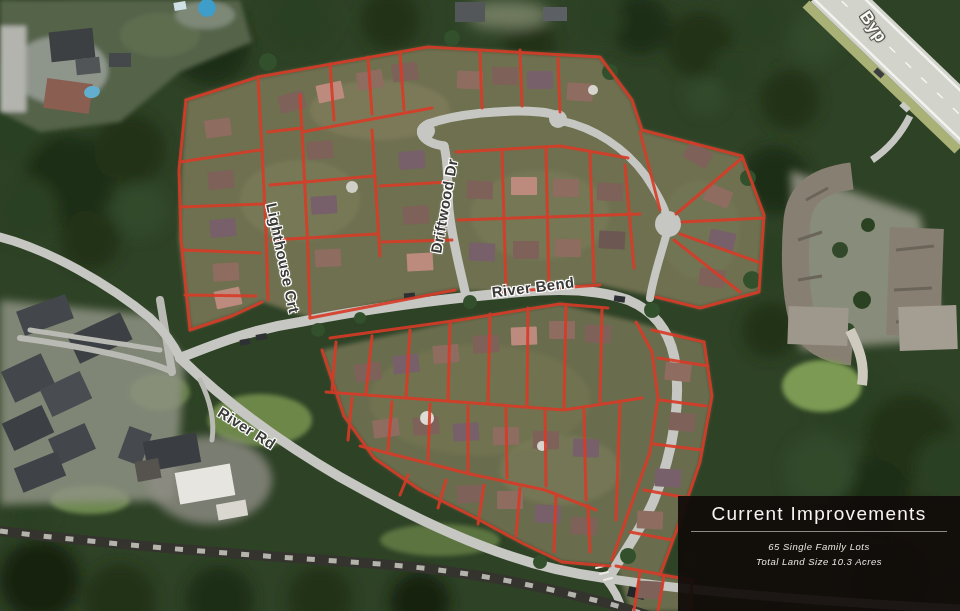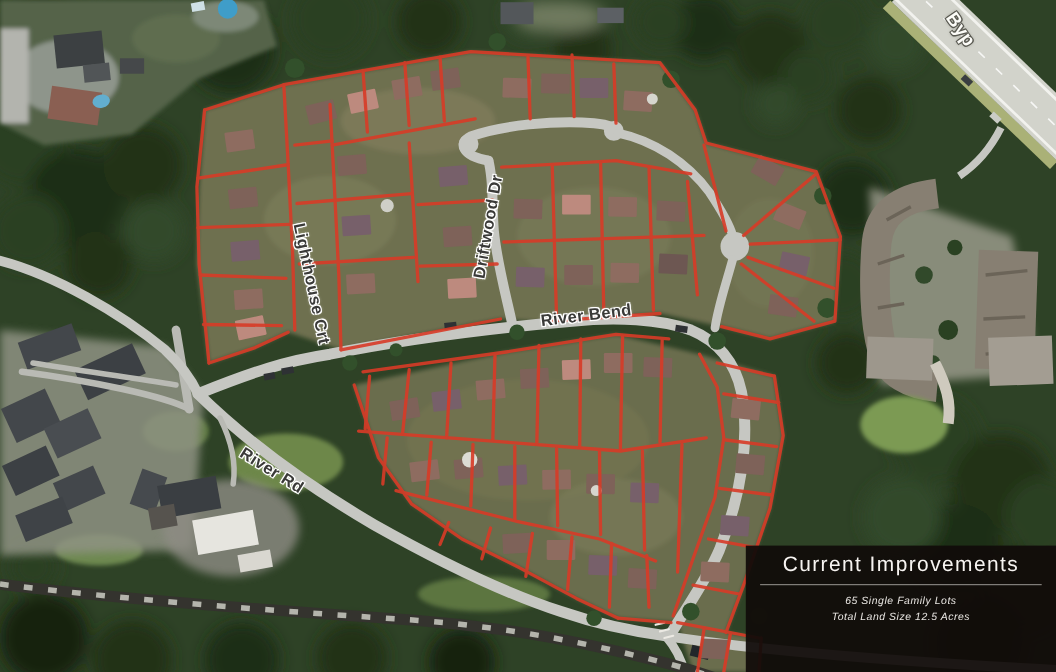--- a/index.html
+++ b/index.html
@@ -377,17 +377,17 @@
 <div class="maplabel" style="left:283px;top:258px;transform:translate(-50%,-50%) rotate(78deg);">Lighthouse Crt</div>
 <div class="maplabel" style="left:444px;top:206px;transform:translate(-50%,-50%) rotate(-80deg);">Driftwood Dr</div>
 <div class="maplabel" style="left:533px;top:287px;transform:translate(-50%,-50%) rotate(-7deg);">River Bend</div>
 <div class="maplabel" style="left:247px;top:428px;transform:translate(-50%,-50%) rotate(32deg);">River Rd</div>
 <div class="maplabel hwy" style="left:873px;top:27px;transform:translate(-50%,-50%) rotate(55deg);">Byp</div>
 
 <div class="panel">
   <div class="title">Current Improvements</div>
   <hr class="rule">
   <div class="stat">65 Single Family Lots</div>
-  <div class="stat">Total Land Size 12.5 Acres</div>
+  <div class="stat">Total Land Size 10.3 Acres</div>
   <div class="disclaimer">ALL INFORMATION, SIZES AND MEASUREMENTS ARE APPROXIMATE ONLY AND SHOULD BE VERIFIED BY THE BUYER PRIOR TO PURCHASE. *</div>
 </div>
 
 </div>
 
 </body></html>

